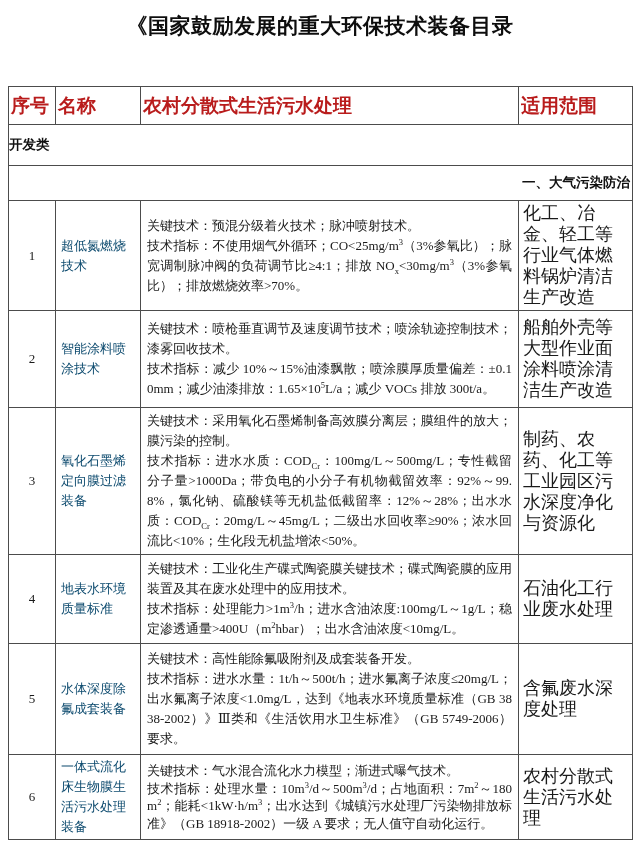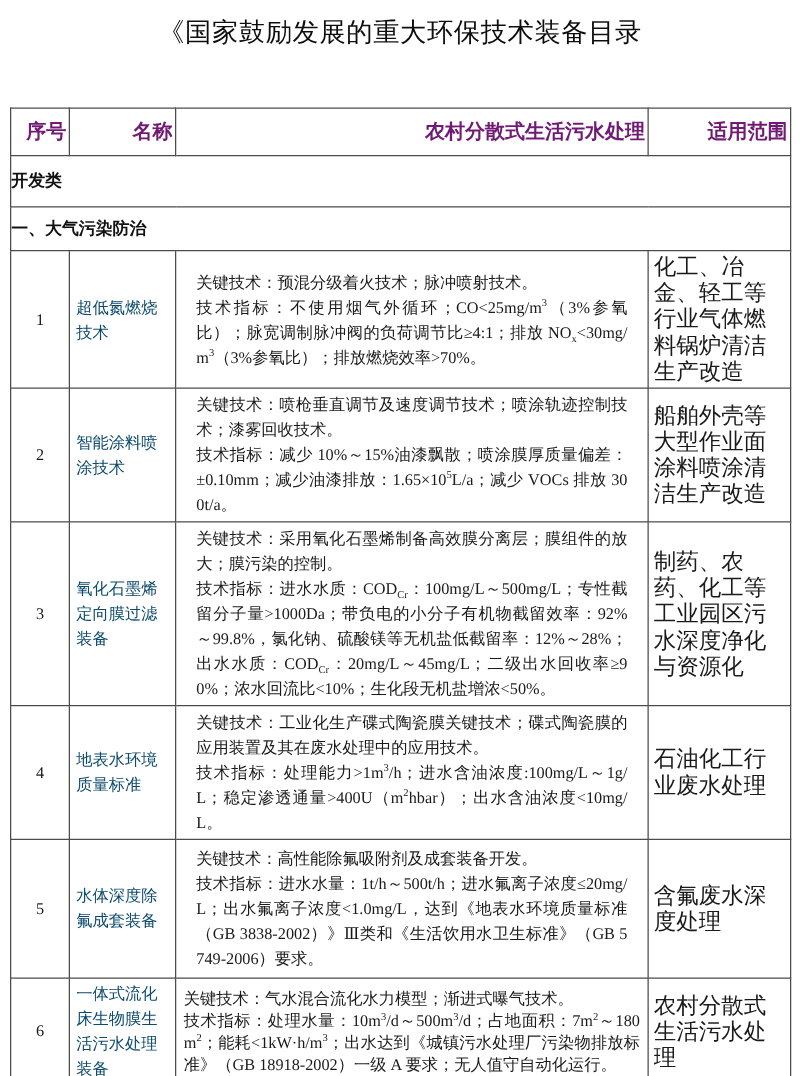--- a/index.html
+++ b/index.html
@@ -12,77 +12,77 @@
     width: 640px;
     height: 861px;
     background: #ffffff;
     color: #000000;
     font-family: "Liberation Serif", "DejaVu Serif", serif;
     overflow: hidden;
   }
   .doc-title {
     padding-top: 9px;
     text-align: center;
-    font-weight: normal;
+    font-weight: bold;
     font-size: 21px;
     line-height: 35px;
     color: #0d0d0d;
     letter-spacing: 0.5px;
   }
   table.catalog {
     border-collapse: collapse;
     table-layout: fixed;
     width: 624px;
     margin: 42px 0 0 8px;
     background: #ffffff;
   }
   table.catalog td, table.catalog th {
     border: 1px solid #4c4c4c;
     box-sizing: border-box;
     word-break: break-all;
     overflow-wrap: anywhere;
   }
   tr.head th {
     height: 38px;
-    font-size: 16px;
+    font-size: 19px;
     font-weight: bold;
-    text-align: right;
+    text-align: left;
     vertical-align: middle;
     padding: 2px;
-    color: #701a75;
+    color: #b91c1c;
   }
   tr.cat td, tr.sec td {
     font-size: 13.5px;
     font-weight: bold;
     text-align: left;
     vertical-align: middle;
     padding: 2px 2px 2px 0;
     color: #111;
   }
   tr.cat td { height: 41px; }
-  tr.sec td { height: 35px; }
+  tr.sec td { height: 35px; text-align: right; }
   td.no {
     text-align: center;
     vertical-align: middle;
     font-size: 13px;
     color: #1a1a1a;
   }
   td.nm {
     font-size: 13px;
     line-height: 20px;
     vertical-align: middle;
     padding: 2px 4px 2px 5px;
     color: #0c4a6e;
   }
   td.tech {
     font-size: 13px;
     line-height: 20px;
     text-align: justify;
     vertical-align: middle;
-    padding: 3px 16px;
+    padding: 3px 6px;
     color: #1a1a1a;
   }
   td.sc {
     font-size: 18px;
     line-height: 21px;
     vertical-align: middle;
     padding: 2px 2px 2px 4px;
     color: #1a1a1a;
   }
   td.tech sup, td.tech sub {

